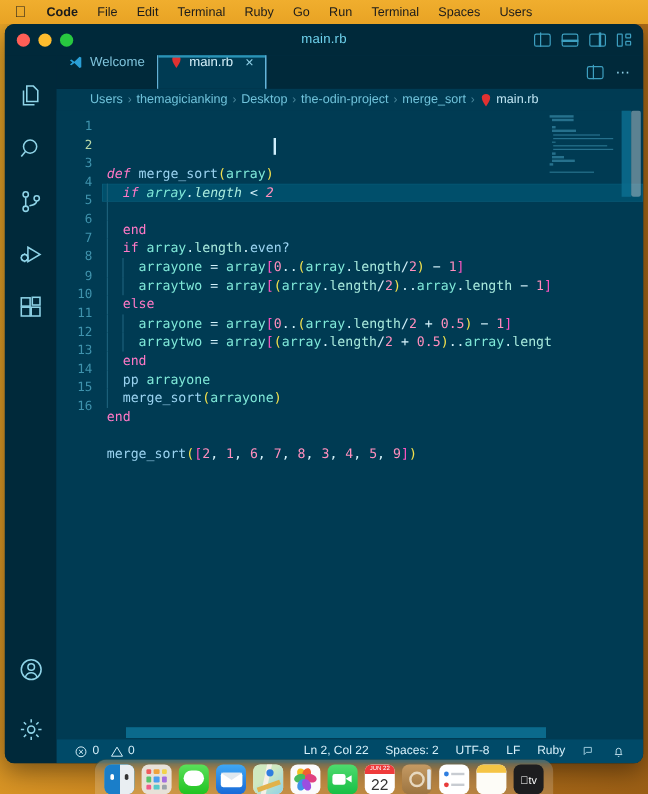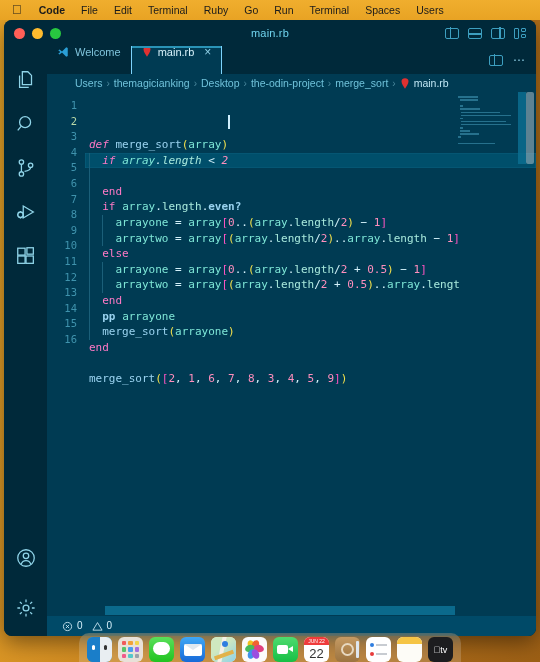--- a/index.html
+++ b/index.html
@@ -128,21 +128,21 @@
   .t-kw   { color:#ff79c6; font-style:italic;margin-top:29px; }
   .t-kw2  { color:#ff79c6; }
   .t-fn   { color:#9ad3f0; }
   .t-var  { color:#7fe8d8;text-align:center; }
   .t-plain{ color:#d4f2fb; }
   .t-num  { color:#ff8fbd; }
   .t-op   { color:#d4f2fb; }
   .t-br1  { color:#ff55c3; }
   .t-br2  { color:#f3e14c; }
   .t-prop { color:#a8eadd; }
-  .t-meth { color:#9ad3f0;font-weight:bold; }
+  .t-meth { color:#9ad3f0; }
 
   #cursor {
     position:absolute; width:1.5px; background:#cfeefc;
     left:158px; top:21px; height:14px;
     animation: blink 1.05s step-end infinite;
   }
   @keyframes blink { 50% { opacity:0; } }
 
   
   #minimap {
@@ -376,20 +376,38 @@
             </span>
             <span>0</span>
             <span class="sbicon" style="margin-left:5px">
               <svg viewBox="0 0 24 24" fill="none" stroke="#d6f0fa" stroke-width="1.8">
                   <path d="M12 3.5 22 20H2z"></path>
                 </svg>
             </span>
             <span>0</span>
           </span>
         </div>
+        <div id="sbright">
+          <span class="sbitem">Ln 2, Col 22</span>
+          <span class="sbitem">Spaces: 2</span>
+          <span class="sbitem">UTF-8</span>
+          <span class="sbitem">LF</span>
+          <span class="sbitem">Ruby</span>
+          <span class="sbitem sbicon">
+            <svg viewBox="0 0 24 24" fill="none" stroke="#aed8e8" stroke-width="1.6">
+                <path d="M4 4h13v9H8l-4 4z"></path>
+              </svg>
+          </span>
+          <span class="sbitem sbicon">
+            <svg viewBox="0 0 24 24" fill="none" stroke="#d6f0fa" stroke-width="1.6">
+                <path d="M6 17h12l-1.6-2.4V10a4.4 4.4 0 0 0-8.8 0v4.6z"></path>
+                <path d="M10.4 19.6a1.8 1.8 0 0 0 3.2 0"></path>
+              </svg>
+          </span>
+        </div>
       </div>
 
     </div>
   </div>
 </div>
 
 <div id="dock">
   <div id="dockbg">
     <div class="dicon" style="background:linear-gradient(180deg,#2ea8ef,#1e8ad0)">
       <div style="position:absolute;left:0;top:0;width:50%;height:100%;background:#1a7ec9"></div>

